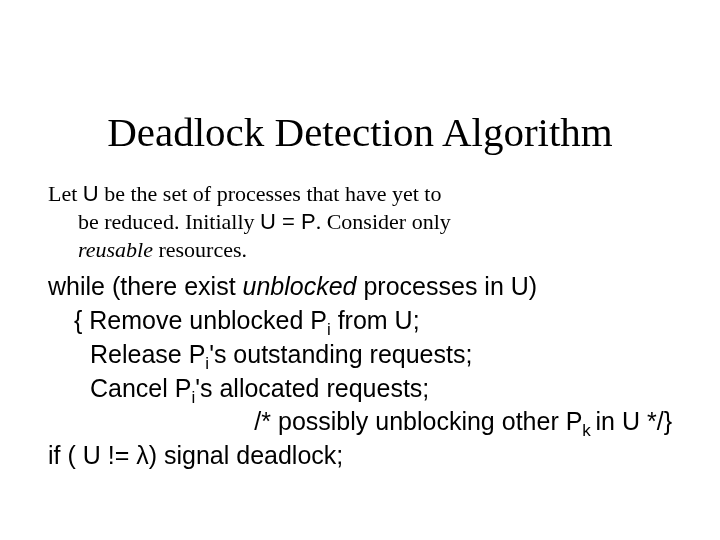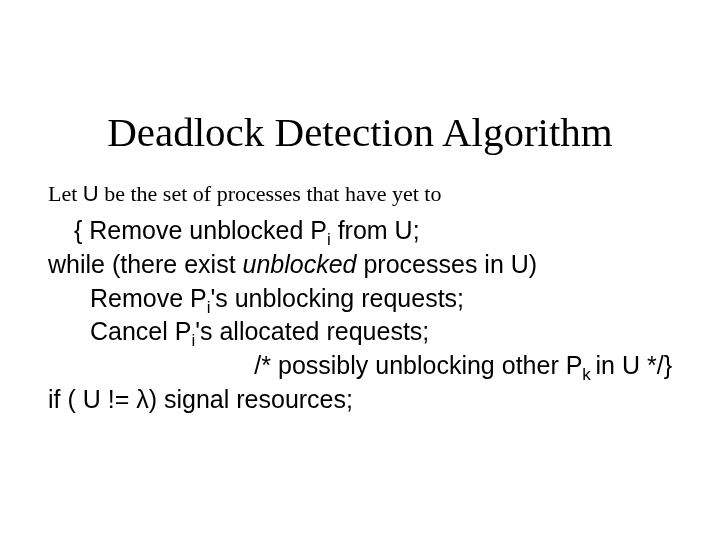--- a/index.html
+++ b/index.html
@@ -52,34 +52,40 @@
 <body>
 
 <div class="slide">
 
   <div class="title">Deadlock Detection Algorithm</div>
 
   <div class="para">
     <span class="line">
       <span>Let </span><span class="mono">U</span><span> be the set of processes that have yet to</span>
     </span>
+    <span class="line indent1">
+      <span>be reduced.  Initially </span><span class="mono">U = P</span><span>. Consider only</span>
+    </span>
+    <span class="line indent1">
+      <span class="italic">reusable</span><span> resources.</span>
+    </span>
   </div>
 
   <div class="code">
+    <span class="line">
+      <span>while (there exist </span><span class="italic">unblocked</span><span> processes in U)</span>
+    </span>
     <span class="line pad2">
       <span>{ Remove unblocked P</span><span class="sub">i</span><span> from U;</span>
     </span>
-    <span class="line">
-      <span>while (there exist </span><span class="italic">unblocked</span><span> processes in U)</span>
-    </span>
     <span class="line pad3">
-      <span>Remove P</span><span class="sub">i</span><span>'s unblocking requests;</span>
+      <span>Release P</span><span class="sub">i</span><span>'s outstanding requests;</span>
     </span>
     <span class="line pad3">
       <span>Cancel P</span><span class="sub">i</span><span>'s allocated requests;</span>
     </span>
     <span class="line pad35">
       <span>/* possibly unblocking other P</span><span class="sub">k </span><span>in U */}</span>
     </span>
-    <span class="line">if ( U != λ) signal resources;</span>
+    <span class="line">if ( U != λ) signal deadlock;</span>
   </div>
 
 </div>
 
 </body></html>

